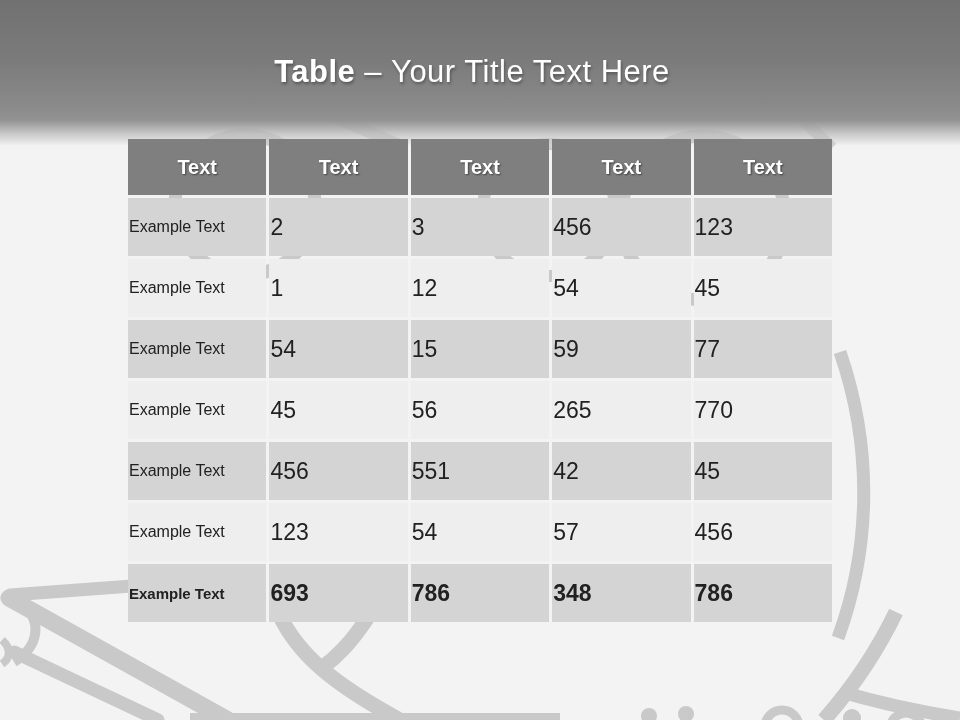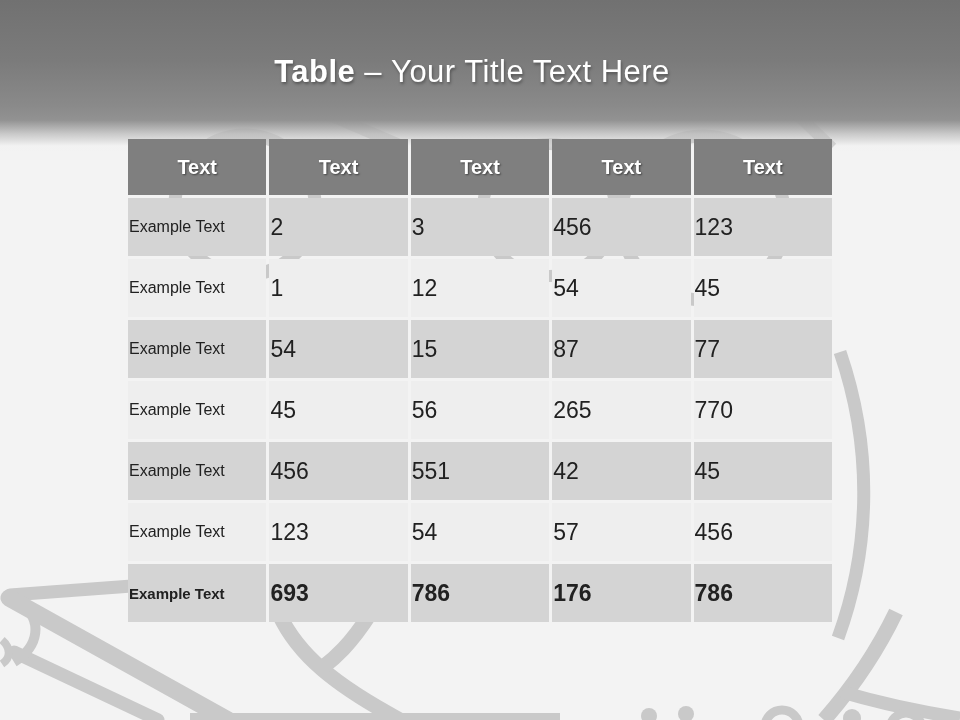--- a/index.html
+++ b/index.html
@@ -116,21 +116,21 @@
           <td class="label-cell">Example Text</td>
           <td class="value-cell">1</td>
           <td class="value-cell">12</td>
           <td class="value-cell">54</td>
           <td class="value-cell">45</td>
         </tr>
         <tr>
           <td class="label-cell">Example Text</td>
           <td class="value-cell">54</td>
           <td class="value-cell">15</td>
-          <td class="value-cell">87</td>
+          <td class="value-cell">59</td>
           <td class="value-cell">77</td>
         </tr>
         <tr>
           <td class="label-cell">Example Text</td>
           <td class="value-cell">45</td>
           <td class="value-cell">56</td>
           <td class="value-cell">265</td>
           <td class="value-cell">770</td>
         </tr>
         <tr>
@@ -144,19 +144,19 @@
           <td class="label-cell">Example Text</td>
           <td class="value-cell">123</td>
           <td class="value-cell">54</td>
           <td class="value-cell">57</td>
           <td class="value-cell">456</td>
         </tr>
         <tr class="bold-row">
           <td class="label-cell">Example Text</td>
           <td class="value-cell">693</td>
           <td class="value-cell">786</td>
-          <td class="value-cell">176</td>
+          <td class="value-cell">348</td>
           <td class="value-cell">786</td>
         </tr>
       </tbody>
   </table>
 
 </div>
 
 </body></html>

